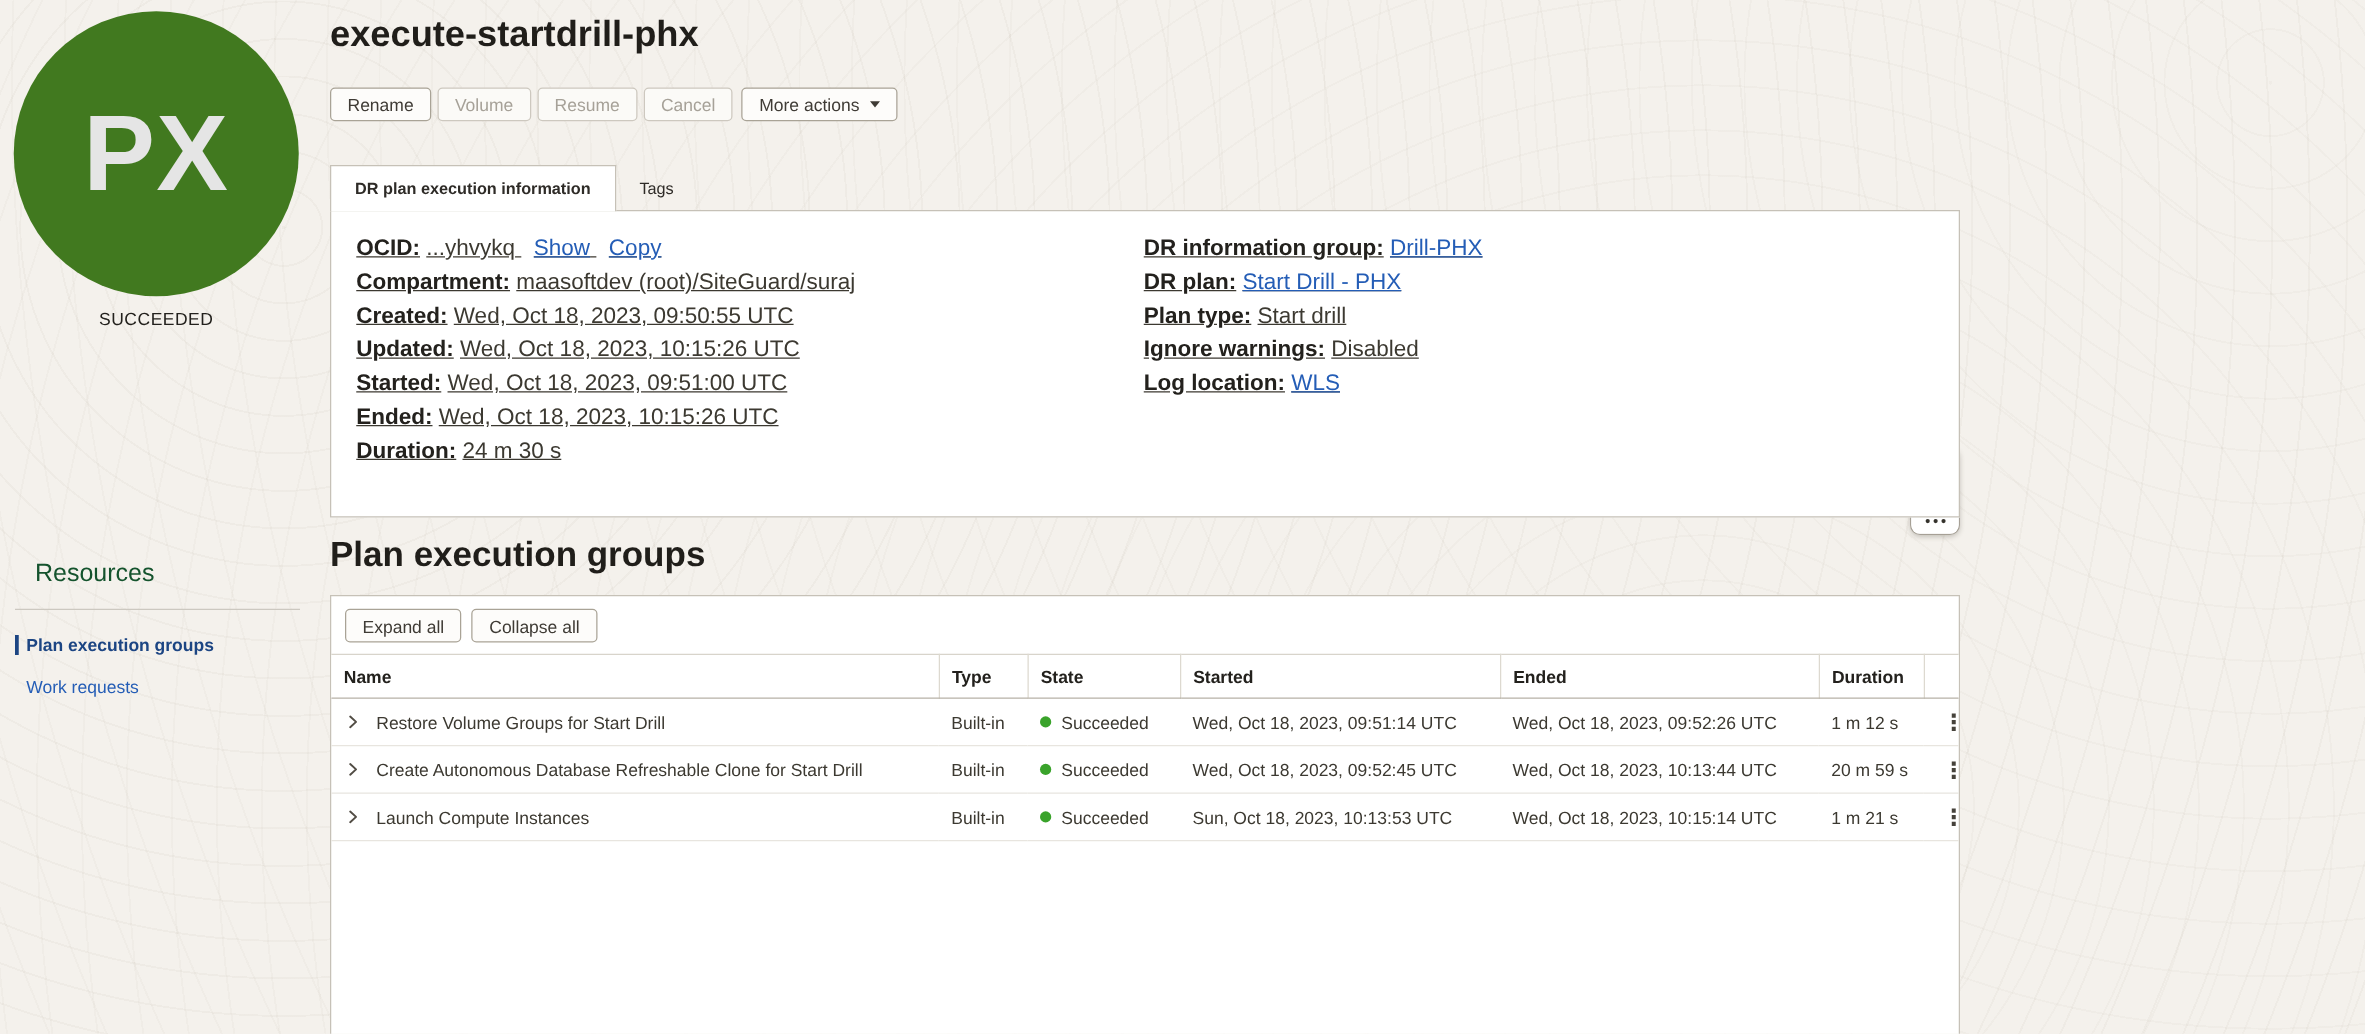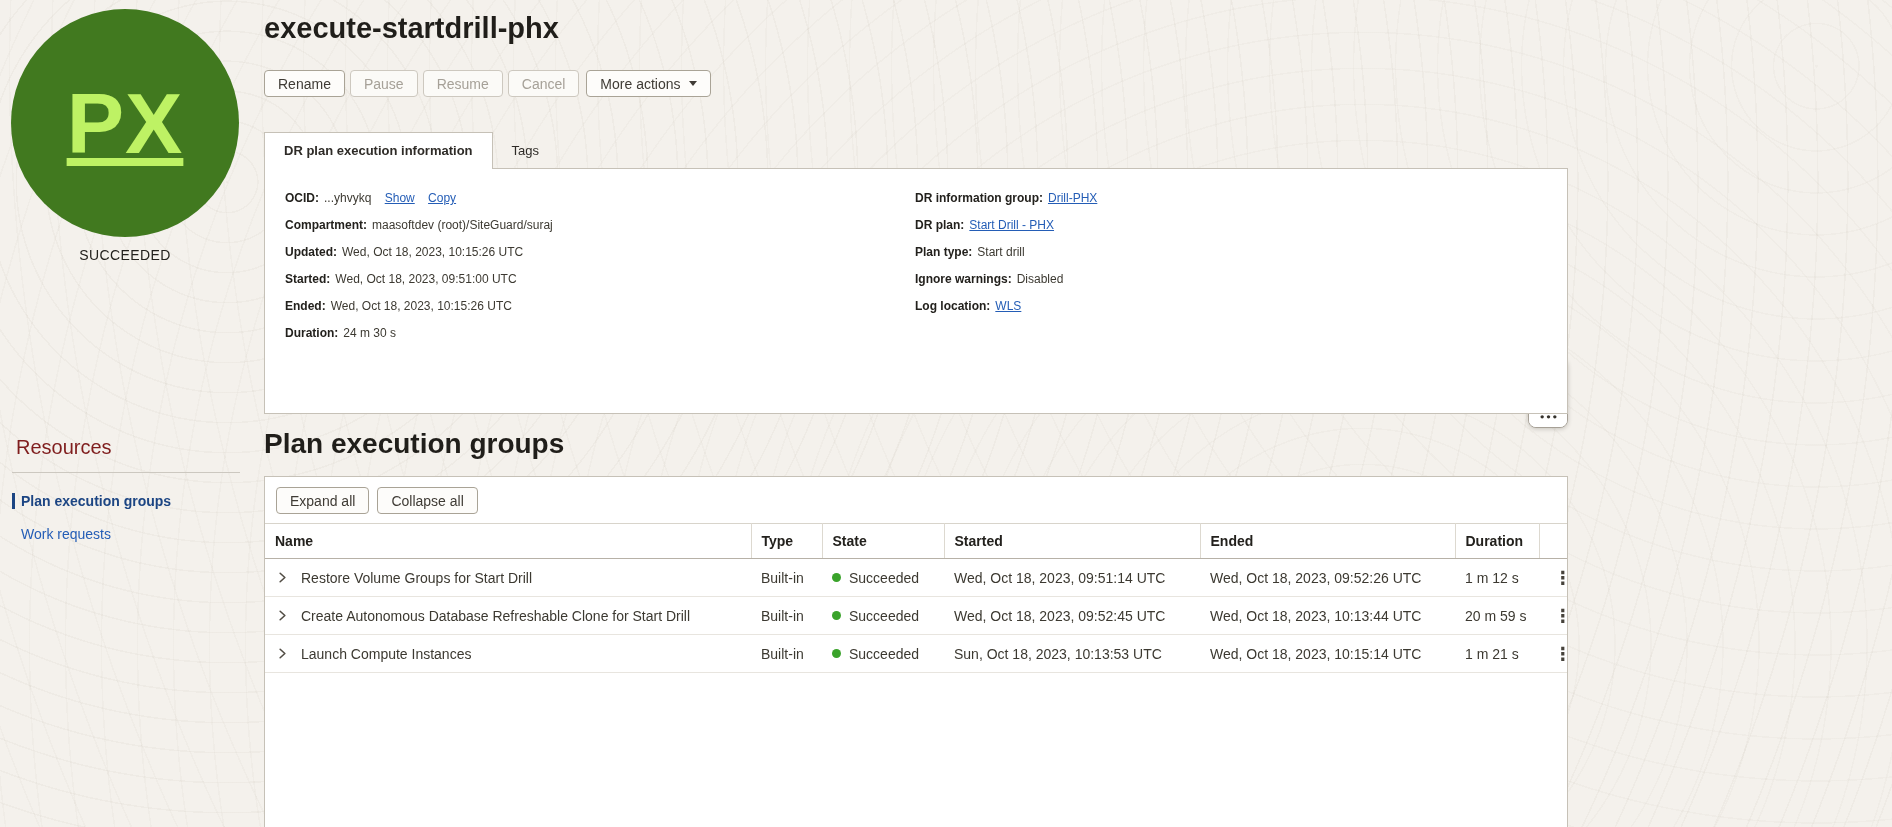--- a/index.html
+++ b/index.html
@@ -21,21 +21,21 @@
   .main-col { flex: 0 0 1304px; width: 1304px; }
 
   
   .avatar {
     width: 228px; height: 228px; border-radius: 50%;
     margin: 9px 0 0 11px;
     background: #41791f;
     display: flex; align-items: center; justify-content: center;
   }
   .avatar span {
-    color: #bef264; font-size: 86px; font-weight: 700; letter-spacing: 1px; text-decoration: underline;
+    color: #e5e5e5; font-size: 86px; font-weight: 700; letter-spacing: 1px;
   }
   .status-text {
     width: 228px; margin: 10px 0 0 11px; text-align: center;
     font-size: 14px; letter-spacing: 0.4px; color: #23211d;
   }
 
   
   h1.page-title {
     margin: 12px 0 0 0; font-size: 29px; font-weight: 600; color: #201e1a;
   }
@@ -66,28 +66,28 @@
   }
 
   
   .details-panel {
     position: relative; z-index: 1;
     background: #fff; border: 1px solid #c6c1b7;
     height: 246px; padding: 20px 20px; display: flex;
   }
   .details-col { flex: 1 1 auto; }
   .details-col.left { flex: 0 0 630px; width: 630px; }
-  .field { font-size: 12px; line-height: 18px; margin-bottom: 9px; color: #3c3931; }
+  .field { font-size: 18px; line-height: 18px; margin-bottom: 9px; color: #3c3931; text-decoration: underline; }
   .field .lbl { font-weight: 700; color: #23211d; margin-right: 5px; }
   .lnk { color: #245db6; text-decoration: underline; cursor: pointer; }
   .ocid-link { margin-left: 10px; }
 
   
   .resources { padding: 18px 24px 0 12px; }
-  .resources-heading { margin: 4px; font-size: 20px; font-weight: 400; color: #7f1d1d; }
+  .resources-heading { margin: 16px; font-size: 20px; font-weight: 400; color: #14532d; }
   .resources hr { border: none; border-top: 1px solid #ccc8c0; margin: 13px 0 0 0; }
   .res-item {
     display: block; font-size: 14px; margin-top: 20px;
     border-left: 3px solid transparent; padding-left: 6px;
     color: #245db6; text-decoration: none; cursor: pointer;
   }
   .res-item.active { font-weight: 700; color: #1c4583; border-left-color: #1c4583; }
   .res-item + .res-item { margin-top: 17px; }
 
   
@@ -148,21 +148,21 @@
         <span>PX</span>
       </div>
       <div class="status-text">SUCCEEDED</div>
     </div>
 
     <div class="main-col">
       <h1 class="page-title">execute-startdrill-phx</h1>
 
       <div class="actions-bar">
         <button class="btn">Rename</button>
-        <button class="btn disabled">Pause</button>
+        <button class="btn disabled">Volume</button>
         <button class="btn disabled">Resume</button>
         <button class="btn disabled">Cancel</button>
         <button class="btn more">
           <span>More actions</span>
           <span class="caret-down"></span>
         </button>
       </div>
 
       <div class="tabs">
         <div class="tab active">DR plan execution information</div>
@@ -171,20 +171,23 @@
 
       <div class="details-panel">
         <div class="details-col left">
           <div class="field">
             <span class="lbl">OCID:</span><span>...yhvykq</span>
             <a class="lnk ocid-link">Show</a>
             <a class="lnk ocid-link">Copy</a>
           </div>
           <div class="field">
             <span class="lbl">Compartment:</span><span>maasoftdev (root)/SiteGuard/suraj</span>
+          </div>
+          <div class="field">
+            <span class="lbl">Created:</span><span>Wed, Oct 18, 2023, 09:50:55 UTC</span>
           </div>
           <div class="field">
             <span class="lbl">Updated:</span><span>Wed, Oct 18, 2023, 10:15:26 UTC</span>
           </div>
           <div class="field">
             <span class="lbl">Started:</span><span>Wed, Oct 18, 2023, 09:51:00 UTC</span>
           </div>
           <div class="field">
             <span class="lbl">Ended:</span><span>Wed, Oct 18, 2023, 10:15:26 UTC</span>
           </div>

